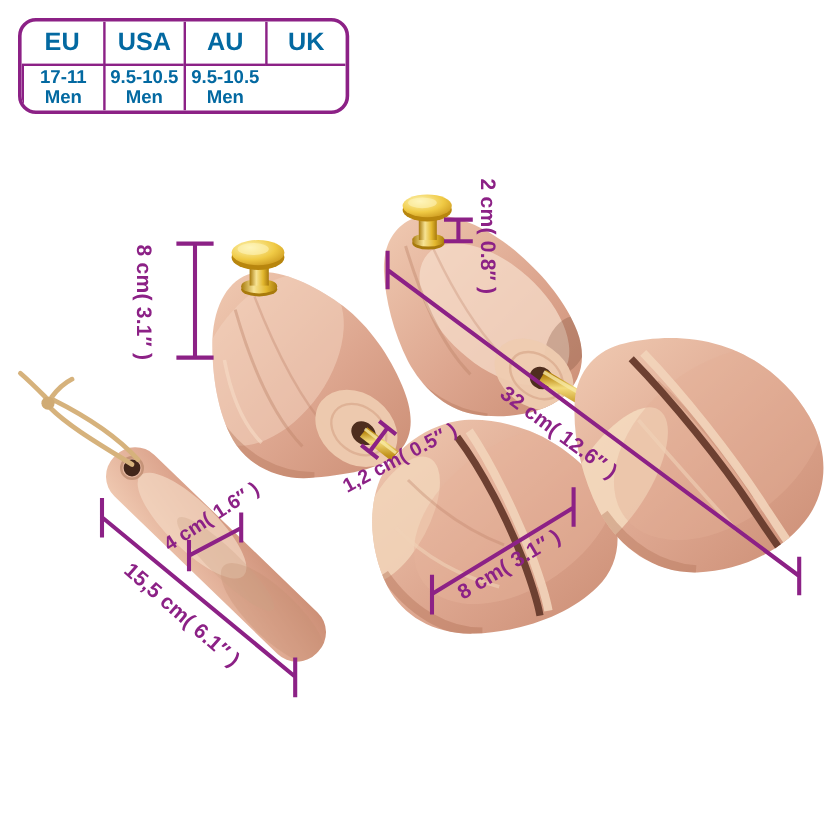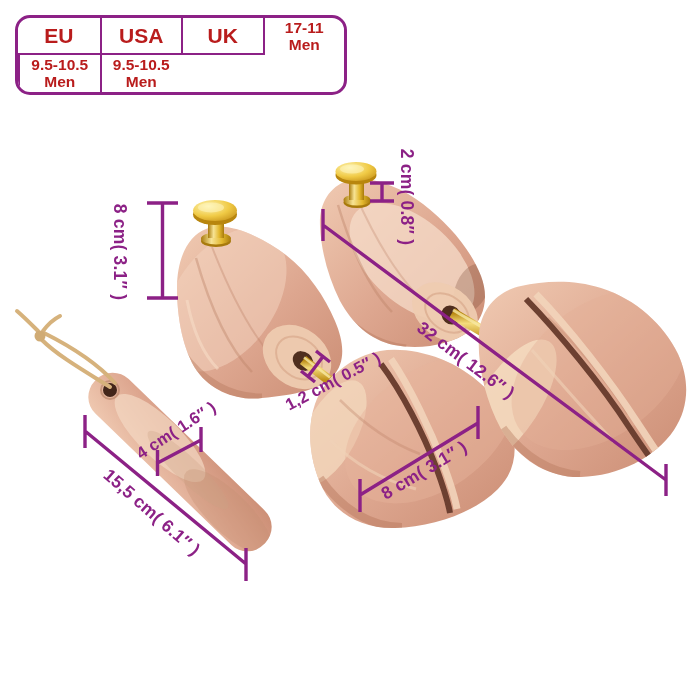--- a/index.html
+++ b/index.html
@@ -1,21 +1,21 @@
 <!DOCTYPE html>
 <html><head>
 <meta charset="utf-8">
 <style>
   html,body{margin:0;padding:0;background:#fff;}
   .stage{position:relative;width:700px;height:700px;background:#ffffff;overflow:hidden;
          font-family:"Liberation Sans",sans-serif;}
   .stage svg{position:absolute;left:0;top:0;}
   svg text{font-family:"Liberation Sans",sans-serif;font-weight:bold;fill:#8c2186;letter-spacing:0.2px;}
-  .size-table{position:absolute;left:15px;top:15px;width:332px;height:80px;box-sizing:border-box;
-    border:3px solid #8c2186;border-radius:15px;background:#fff;color:#b91c1c;
+  .size-table{position:absolute;left:15px;top:15px;width:276px;height:80px;box-sizing:border-box;
+    border:3px solid #8c2186;border-radius:15px;background:#fff;color:#0369a1;
     display:grid;grid-template-columns:1fr 1fr 1fr 1fr;grid-template-rows:37px 1fr;overflow:hidden;}
   .st-h{display:flex;align-items:center;justify-content:center;font-weight:bold;font-size:21px;
     border-bottom:2.5px solid #8c2186;}
   .st-d{display:flex;flex-direction:column;align-items:center;justify-content:center;
     font-weight:bold;font-size:15.5px;line-height:1.08;text-align:center;}
   .bl{border-left:2.5px solid #8c2186;}
   .suffix:empty{display:none;}
 </style>
 </head>
 <body>
@@ -184,20 +184,21 @@
     <text font-size="16.5" transform="translate(333 381) rotate(-28)" dy="0.35em">1,2 cm( 0.5″ )</text>
     <text transform="translate(424 470) rotate(-31)" dy="0.35em">8 cm( 3.1″ )</text>
     <text font-size="16.5" transform="translate(176 430) rotate(-33)" dy="0.35em">4 cm( 1.6″ )</text>
     <text transform="translate(152 512) rotate(41)" dy="0.35em">15,5 cm( 6.1″ )</text>
   </g>
 </svg>
 
 <div class="size-table">
   <div class="st-h">EU</div>
   <div class="st-h bl">USA</div>
+  <div class="st-h bl">AU</div>
   <div class="st-h bl">UK</div>
 
   <div class="st-d bl">
     <span class="size">17-11</span>
     <span class="suffix">Men</span>
   </div>
   <div class="st-d bl">
     <span class="size">9.5-10.5</span>
     <span class="suffix">Men</span>
   </div>

